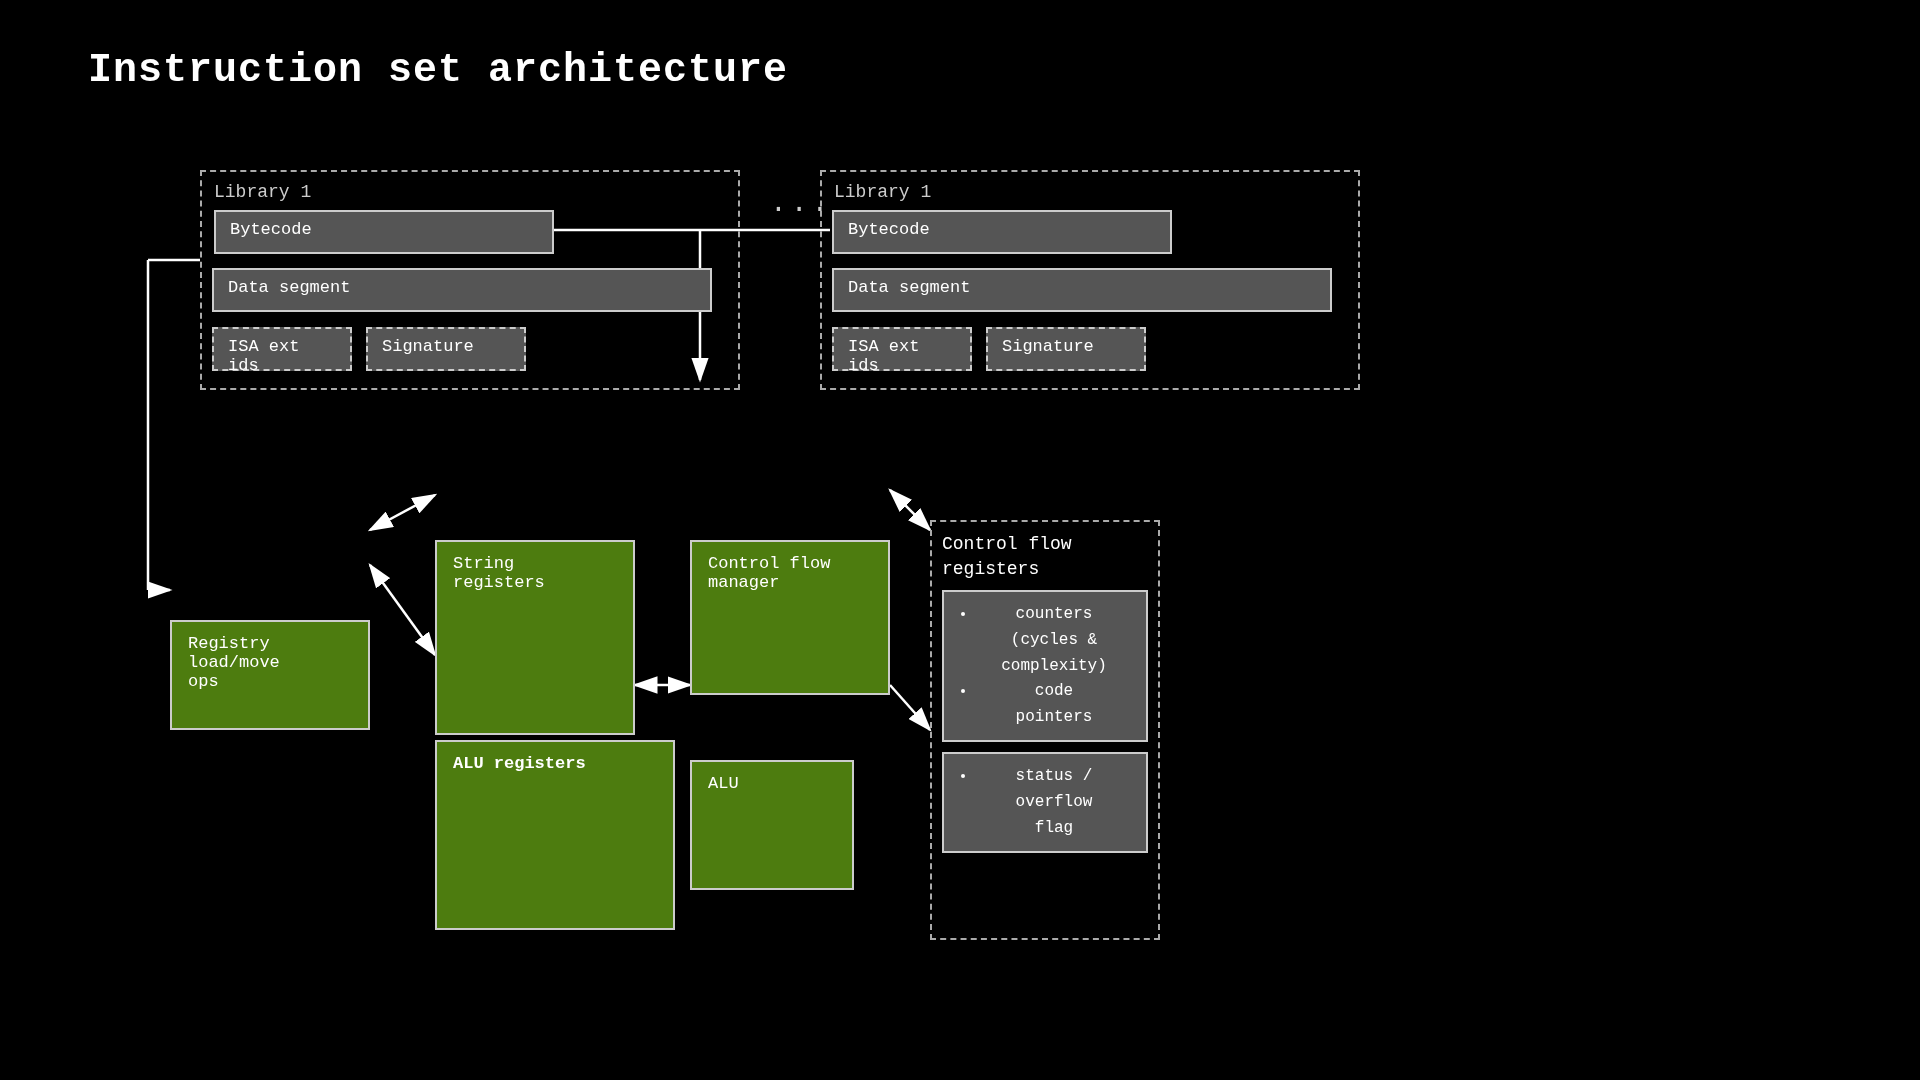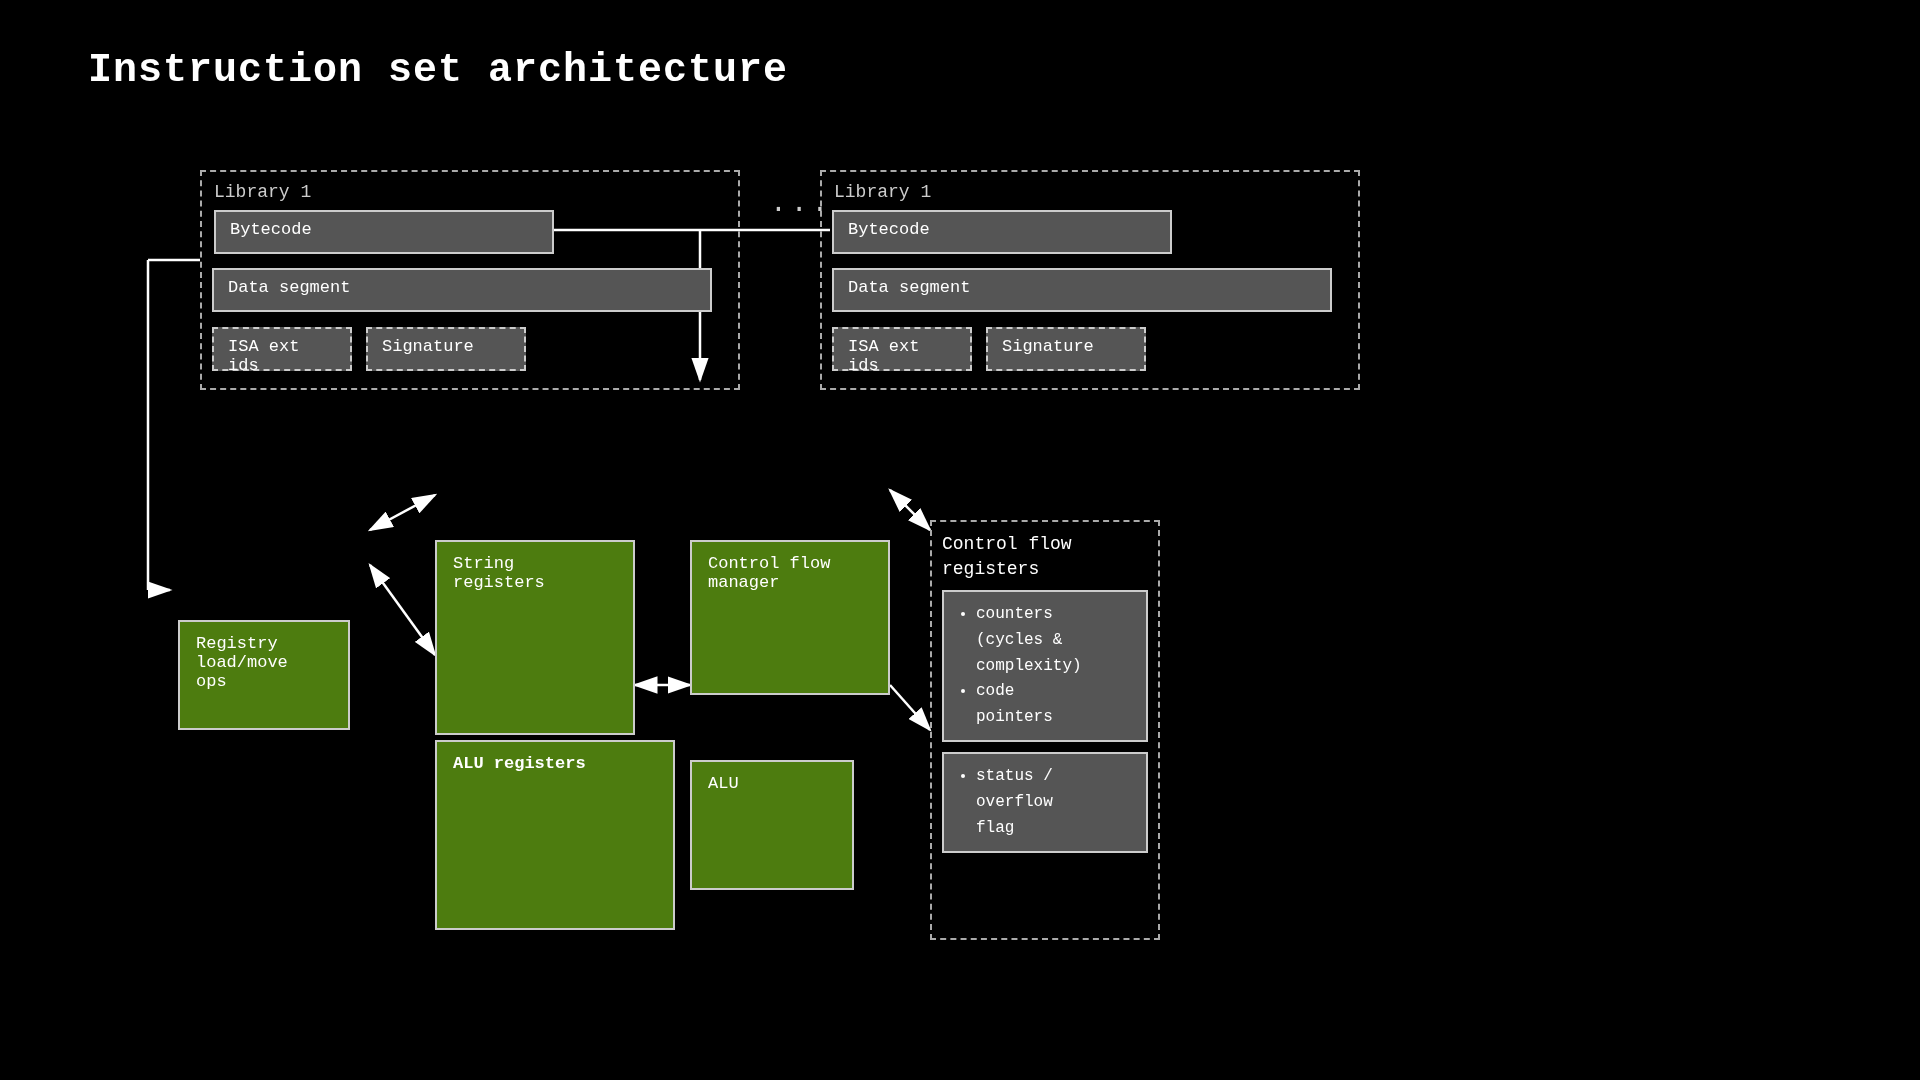--- a/index.html
+++ b/index.html
@@ -88,23 +88,23 @@
       position: absolute;
       background: #4d7c0f;
       border: 2px solid #ccc;
       font-family: 'Courier New', monospace;
       font-size: 17px;
       color: #fff;
       padding: 12px 16px;
     }
 
     .registry-box {
-      left: 178px;
+      left: 170px;
       top: 480px;
-      width: 172px;
+      width: 200px;
       height: 110px;
     }
 
     .string-reg-box {
       left: 435px;
       top: 400px;
       width: 200px;
       height: 195px;
     }
 
@@ -156,20 +156,21 @@
       font-size: 16px;
       font-family: 'Courier New', monospace;
       color: #fff;
       margin-bottom: 10px;
     }
 
     .cf-inner-box ul {
       list-style: disc;
       padding-left: 18px;
       line-height: 1.6;
+      text-align: center;
     }
 
     .alu-reg-box ul {
       list-style: disc;
       padding-left: 18px;
       line-height: 1.8;
       font-size: 16px;
     }
 
     .alu-reg-box .box-title {

